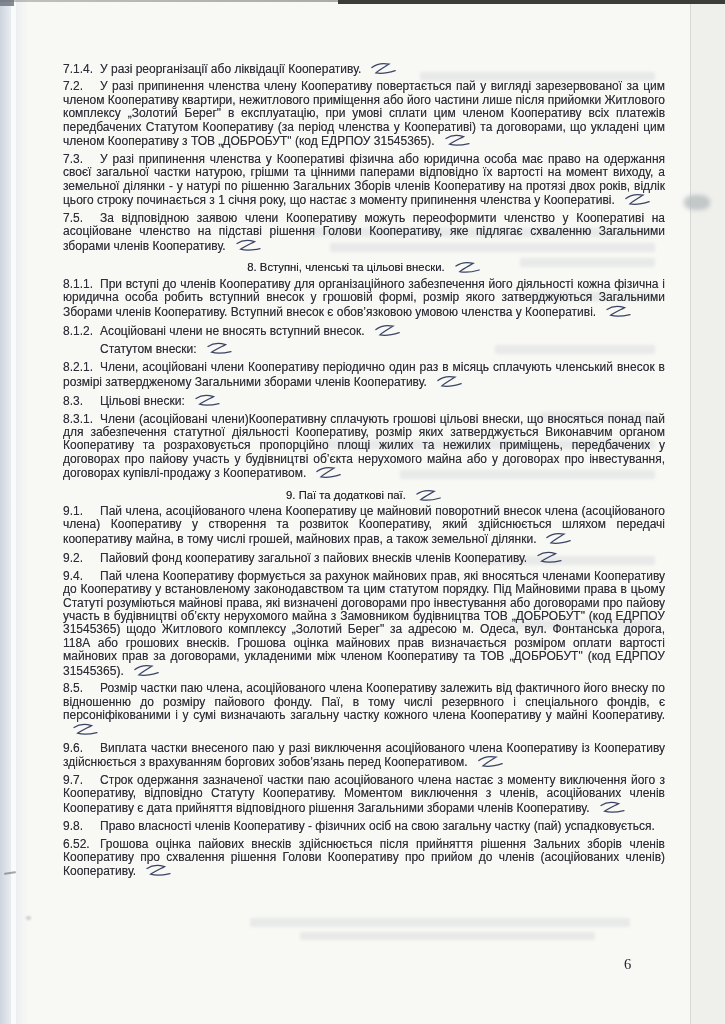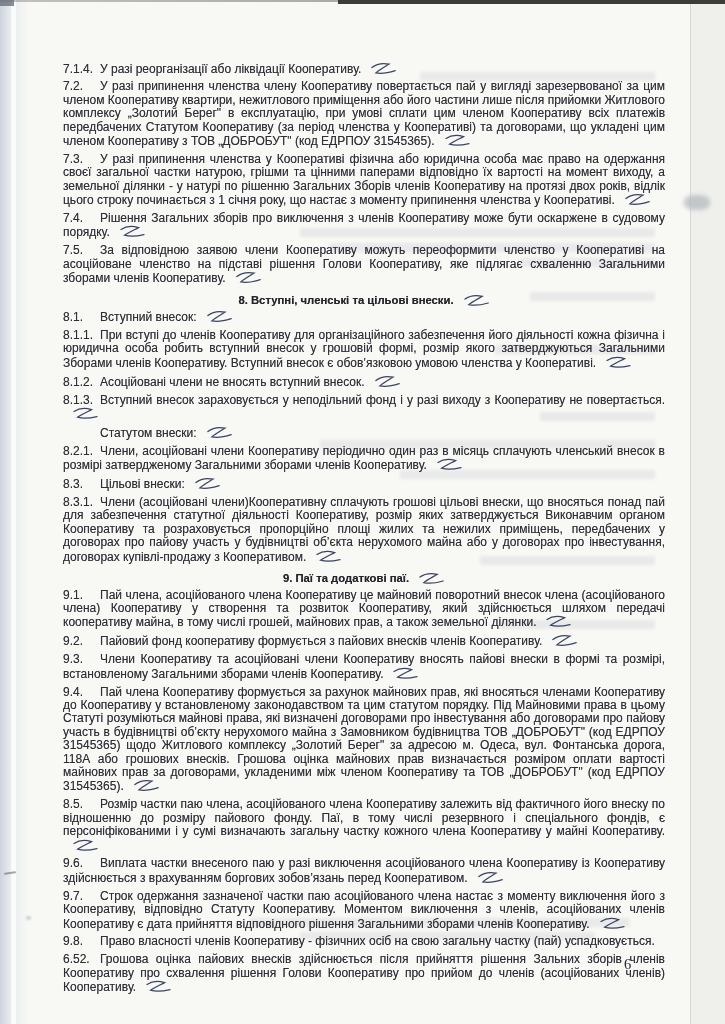--- a/index.html
+++ b/index.html
@@ -26,21 +26,21 @@
     filter:blur(1px);opacity:.5;border-radius:50%;}
   .bleed{position:absolute;background:#8d99a2;opacity:.14;filter:blur(1.6px);border-radius:2px;}
   
   .text-block{position:absolute;left:63px;top:57px;width:602px;}
   p.para{
     margin:4.5px 0 0 0;font-size:12px;line-height:13.4px;color:#2e2e38;
     text-align:justify;text-shadow:0 0 .3px rgba(45,45,55,.55);
   }
   p.para .num{display:inline-block;min-width:37px;}
   h3.section{
-    margin:7px 0 2px 0;text-align:center;font-weight:bold;font-size:11.3px;
+    margin:7px 0 2px 0;text-align:center;font-weight:normal;font-size:11.3px;
     color:#23232b;text-shadow:0 0 .3px rgba(35,35,45,.6);
   }
   
   .mark{display:inline-block;width:27px;height:13px;margin-left:9px;vertical-align:-2px;}
   .mark svg{display:block;width:100%;height:100%;}
   p.para:nth-child(odd) .mark{transform:rotate(-5deg);}
   h3.section .mark{transform:rotate(-3deg) translateY(1px);}
   .page-number{
     position:absolute;left:624px;top:956px;font-family:"Liberation Serif", serif;
     font-size:14.5px;color:#23232b;
@@ -88,47 +88,38 @@
         </svg></span></p>
 
   <p class="para"><span class="num">7.2.</span><span>У разі припинення членства члену Кооперативу повертається пай у вигляді зарезервованої за цим членом Кооперативу квартири, нежитлового приміщення або його частини лише після прийомки Житлового комплексу „Золотий Берег" в експлуатацію, при умові сплати цим членом Кооперативу всіх платежів передбачених Статутом Кооперативу (за період членства у Кооперативі) та договорами, що укладені цим членом Кооперативу з ТОВ „ДОБРОБУТ" (код ЕДРПОУ 31545365).</span><span class="mark"><svg viewBox="0 0 27 13">
           <use href="#penmark"></use>
         </svg></span></p>
 
   <p class="para"><span class="num">7.3.</span><span>У разі припинення членства у Кооперативі фізична або юридична особа має право на одержання своєї загальної частки натурою, грішми та цінними паперами відповідно їх вартості на момент виходу, а земельної ділянки  - у натурі по рішенню Загальних Зборів членів Кооперативу на протязі двох років, відлік цього строку починається з 1 січня року, що настає з моменту припинення членства у Кооперативі.</span><span class="mark"><svg viewBox="0 0 27 13">
           <use href="#penmark"></use>
         </svg></span></p>
 
-  <p class="para"><span class="num">7.4.</span><span>Рішення Загальних зборів  про виключення з членів Кооперативу може бути оскаржене в судовому порядку.</span><span class="mark"><svg viewBox="0 0 27 13">
-          <use href="#penmark"></use>
-        </svg></span></p>
 
   <p class="para"><span class="num">7.5.</span><span>За відповідною заявою члени Кооперативу можуть переоформити членство у Кооперативі на асоційоване членство на підставі рішення Голови Кооперативу, яке підлягає схваленню Загальними зборами членів Кооперативу.</span><span class="mark"><svg viewBox="0 0 27 13">
           <use href="#penmark"></use>
         </svg></span></p>
 
   <h3 class="section"><span>8. Вступні, членські та цільові внески.</span><span class="mark"><svg viewBox="0 0 27 13">
           <use href="#penmark"></use>
         </svg></span></h3>
 
-  <p class="para"><span class="num">8.1.</span><span>Вступний внесок:</span><span class="mark"><svg viewBox="0 0 27 13">
-          <use href="#penmark"></use>
-        </svg></span></p>
 
   <p class="para"><span class="num">8.1.1.</span><span>При вступі до членів Кооперативу для організаційного забезпечення його діяльності кожна фізична і юридична особа робить вступний внесок у грошовій формі, розмір якого затверджуються Загальними Зборами членів Кооперативу. Вступний внесок є обов’язковою умовою членства у Кооперативі.</span><span class="mark"><svg viewBox="0 0 27 13">
           <use href="#penmark"></use>
         </svg></span></p>
 
   <p class="para"><span class="num">8.1.2.</span><span>Асоційовані члени не вносять вступний внесок.</span><span class="mark"><svg viewBox="0 0 27 13">
           <use href="#penmark"></use>
         </svg></span></p>
 
-  <p class="para"><span class="num">8.1.3.</span><span>Вступний внесок зараховується у неподільний фонд і у разі виходу з Кооперативу не повертається.</span><span class="mark"><svg viewBox="0 0 27 13">
-          <use href="#penmark"></use>
-        </svg></span></p>
 
   <p class="para"><span class="num"></span><span>Статутом внески:</span><span class="mark"><svg viewBox="0 0 27 13">
           <use href="#penmark"></use>
         </svg></span></p>
 
   <p class="para"><span class="num">8.2.1.</span><span>Члени, асоційовані члени Кооперативу періодично один раз в місяць сплачують членський внесок в розмірі затвердженому Загальними зборами членів Кооперативу.</span><span class="mark"><svg viewBox="0 0 27 13">
           <use href="#penmark"></use>
         </svg></span></p>
 
 
@@ -142,27 +133,24 @@
 
 
   <h3 class="section"><span>9. Паї та додаткові паї.</span><span class="mark"><svg viewBox="0 0 27 13">
           <use href="#penmark"></use>
         </svg></span></h3>
 
   <p class="para"><span class="num">9.1.</span><span>Пай члена, асоційованого члена Кооперативу це майновий поворотний внесок члена (асоційованого члена) Кооперативу у створення та розвиток Кооперативу, який здійснюється шляхом передачі кооперативу майна, в тому числі грошей, майнових прав, а також земельної ділянки.</span><span class="mark"><svg viewBox="0 0 27 13">
           <use href="#penmark"></use>
         </svg></span></p>
 
-  <p class="para"><span class="num">9.2.</span><span>Пайовий фонд кооперативу формується з пайових внесків членів Кооперативу.</span><span class="mark"><svg viewBox="0 0 27 13">
+  <p class="para"><span class="num">9.2.</span><span>Пайовий фонд кооперативу загальної з пайових внесків членів Кооперативу.</span><span class="mark"><svg viewBox="0 0 27 13">
           <use href="#penmark"></use>
         </svg></span></p>
 
-  <p class="para"><span class="num">9.3.</span><span>Члени Кооперативу та асоційовані члени Кооперативу вносять пайові внески в формі та розмірі, встановленому Загальними зборами членів Кооперативу.</span><span class="mark"><svg viewBox="0 0 27 13">
-          <use href="#penmark"></use>
-        </svg></span></p>
 
   <p class="para"><span class="num">9.4.</span><span>Пай члена Кооперативу формується за рахунок майнових прав, які вносяться членами Кооперативу до Кооперативу у встановленому законодавством та цим статутом порядку. Під Майновими права в цьому Статуті розуміються  майнові права, які визначені  договорами  про інвестування або договорами про  пайову участь в будівництві об’єкту нерухомого майна  з  Замовником будівництва ТОВ „ДОБРОБУТ" (код ЕДРПОУ 31545365)  щодо  Житлового комплексу „Золотий Берег" за адресою м. Одеса, вул. Фонтанська дорога, 118А або грошових внесків. Грошова оцінка майнових прав визначається розміром оплати вартості майнових прав за договорами, укладеними між членом Кооперативу та ТОВ „ДОБРОБУТ" (код ЕДРПОУ 31545365).</span><span class="mark"><svg viewBox="0 0 27 13">
           <use href="#penmark"></use>
         </svg></span></p>
 
   <p class="para"><span class="num">8.5.</span><span>Розмір частки паю члена, асоційованого члена Кооперативу залежить від фактичного його внеску по відношенню до розміру пайового фонду. Паї, в тому числі резервного і спеціального фондів, є персоніфікованими і у сумі визначають загальну частку кожного члена Кооперативу у майні Кооперативу.</span><span class="mark"><svg viewBox="0 0 27 13">
           <use href="#penmark"></use>
         </svg></span></p>
 
   <p class="para"><span class="num">9.6.</span><span>Виплата частки внесеного паю у разі виключення асоційованого члена Кооперативу із Кооперативу здійснюється з врахуванням боргових зобов’язань перед Кооперативом.</span><span class="mark"><svg viewBox="0 0 27 13">

